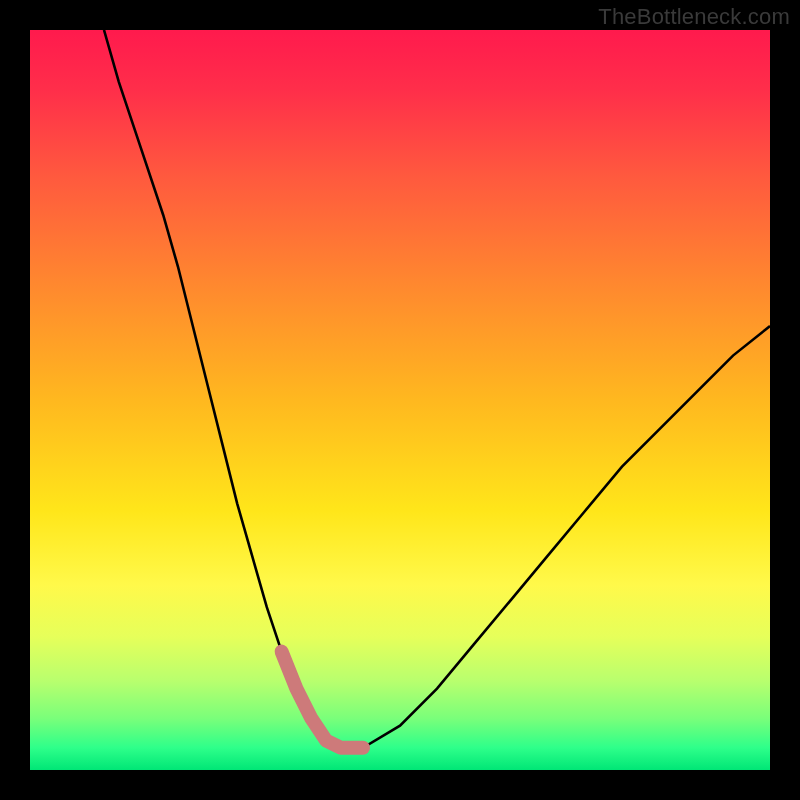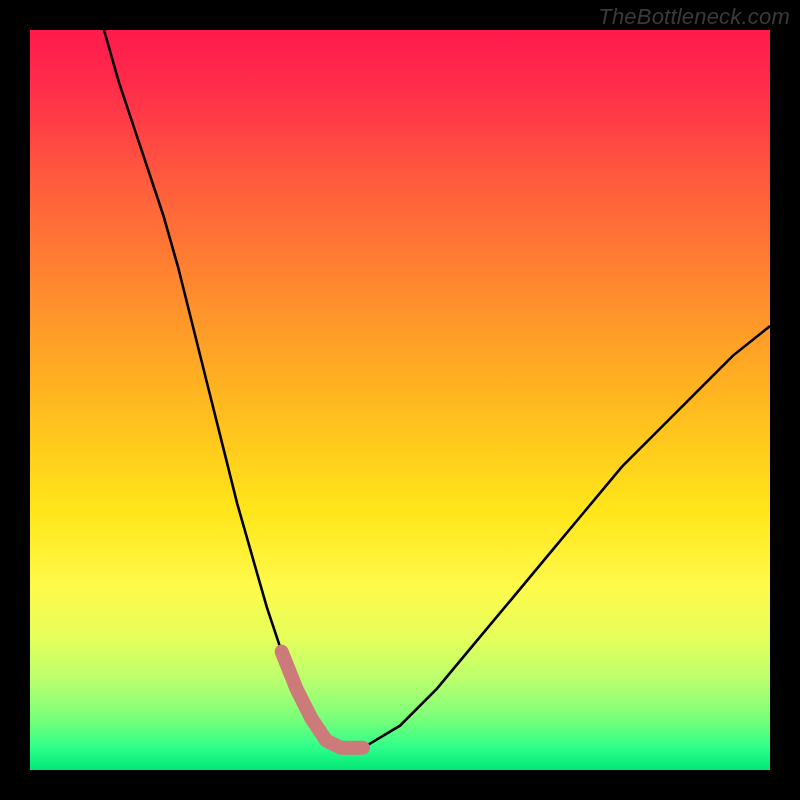--- a/index.html
+++ b/index.html
@@ -11,21 +11,20 @@
     position: relative;
     font-family: Arial, sans-serif;
   }
   .frame {
     position: absolute;
     top: 0;
     left: 0;
     width: 800px;
     height: 800px;
     background: #000;
-    font-style: italic;
   }
   .plot-area {
     position: absolute;
     top: 30px;
     left: 30px;
     width: 740px;
     height: 740px;
     overflow: hidden;
   }
   .gradient {

